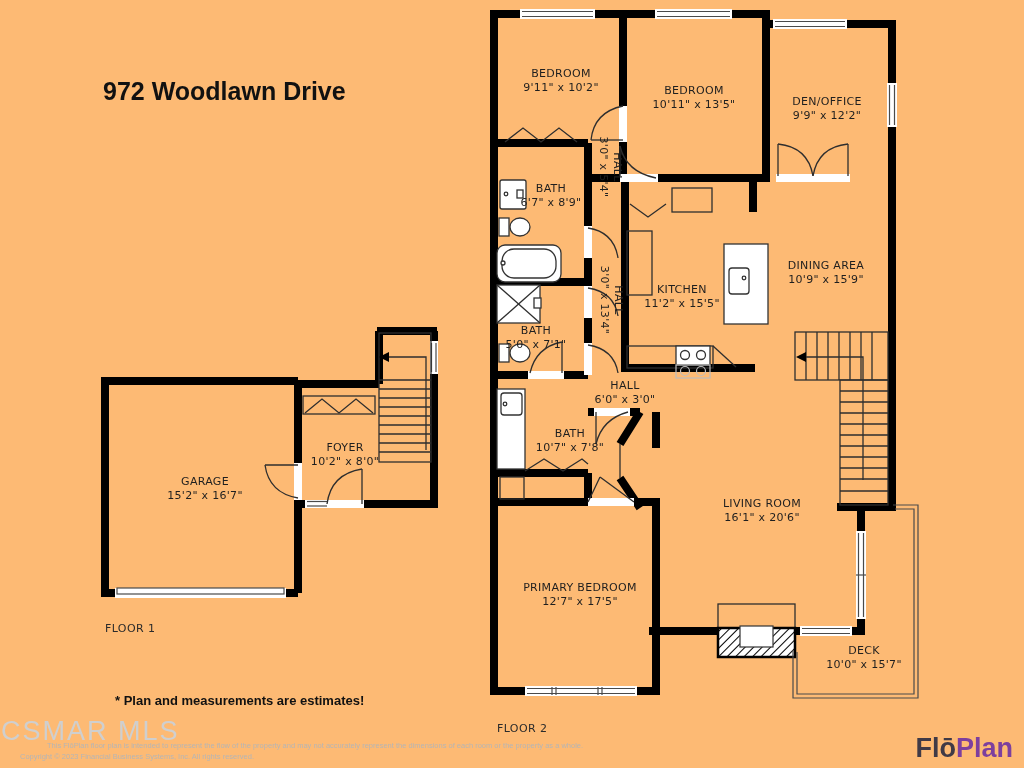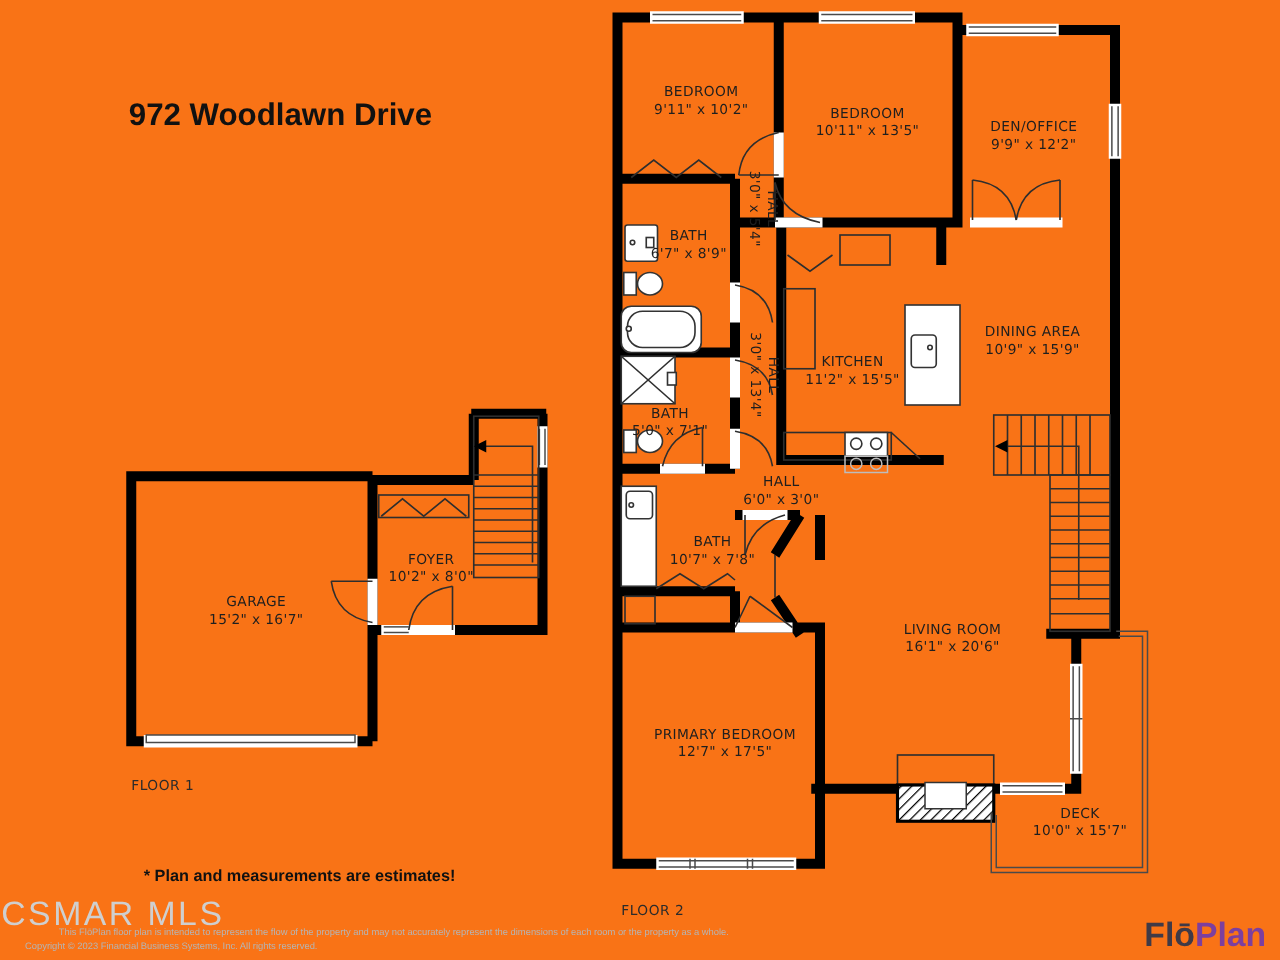--- a/index.html
+++ b/index.html
@@ -1,16 +1,16 @@
 <!DOCTYPE html>
 <html><head>
 <meta charset="utf-8">
 <style>
   html,body{margin:0;padding:0;background:#ffffff;}
-  .canvas{position:relative;width:1024px;height:768px;background:#f97316;overflow:hidden;
+  .canvas{position:relative;width:1024px;height:768px;background:#fdba74;overflow:hidden;
           font-family:"DejaVu Sans",sans-serif;}
   svg{position:absolute;left:0;top:0;}
   text{fill:#1f1f1f;}
   .room-name,.room-dims{font-family:"DejaVu Sans",sans-serif;font-size:11px;letter-spacing:.3px;}
   .floor-label{font-family:"DejaVu Sans",sans-serif;font-size:11px;fill:#2b2b2b;letter-spacing:.4px;}
   .title{font-family:"Liberation Sans",sans-serif;font-size:25px;font-weight:bold;fill:#111;}
   .footnote{font-family:"Liberation Sans",sans-serif;font-size:13px;font-weight:bold;fill:#111;}
   .watermark{font-family:"Liberation Sans",sans-serif;font-size:27px;fill:#cfcfcf;letter-spacing:2px;}
   .disclaimer{font-family:"Liberation Sans",sans-serif;font-size:7.5px;fill:#b5b5b5;}
   .logo{font-family:"Liberation Sans",sans-serif;font-size:27px;font-weight:600;}

